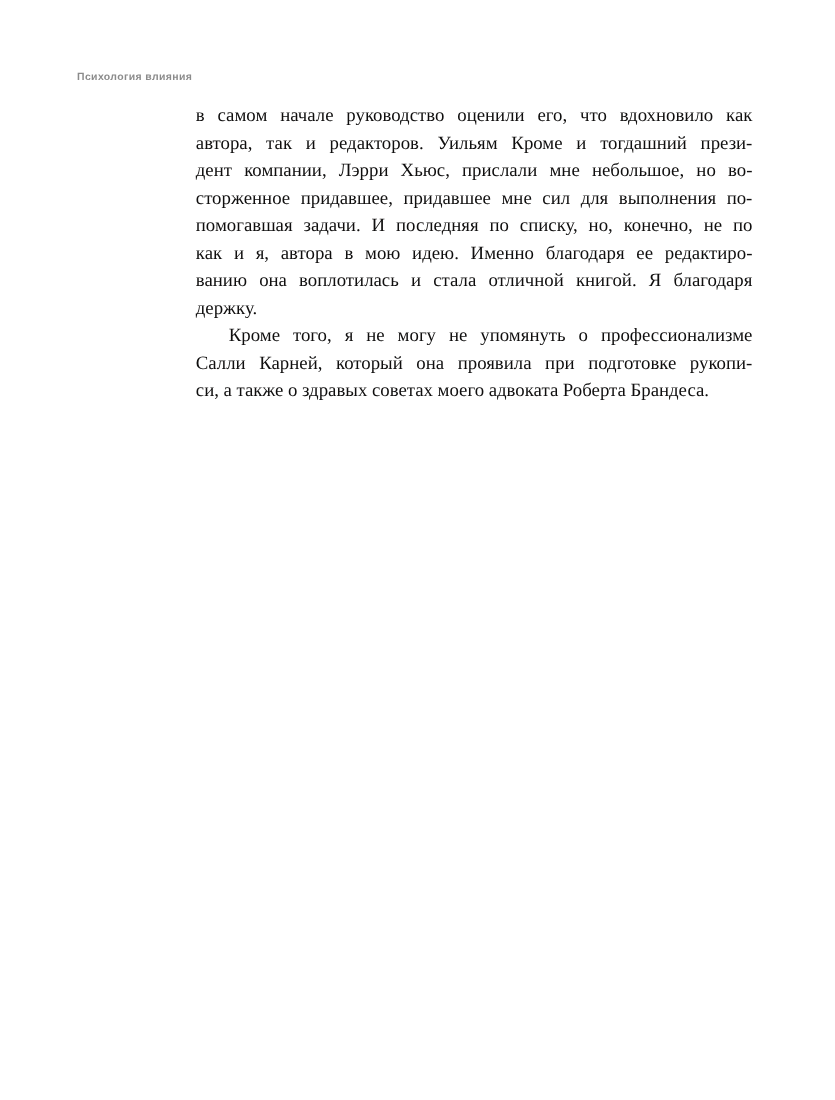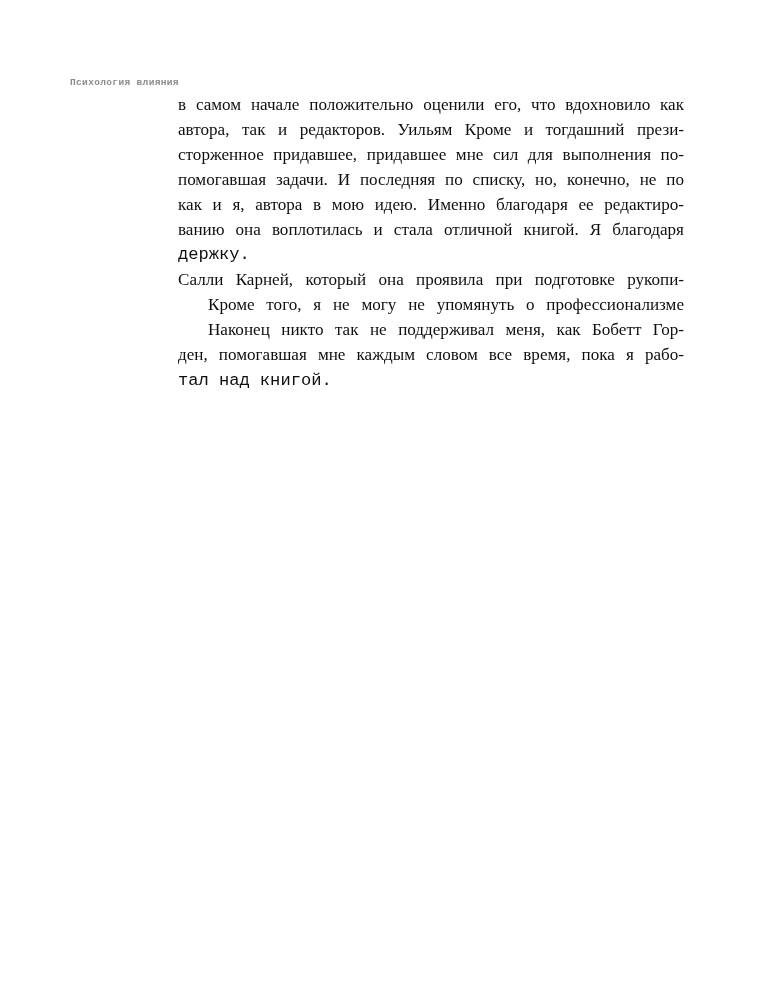--- a/index.html
+++ b/index.html
@@ -19,22 +19,22 @@
     position: relative;
     width: 759px;
     height: 1000px;
     background: #ffffff;
   }
 
   
   .running-head {
     position: absolute;
     left: 70px;
-    top: 76px;
-    font-family: Liberation Mono, monospace;
+    top: 64px;
+    font-family: Liberation Sans, sans-serif;
     font-size: 9.5px;
     font-weight: bold;
     letter-spacing: 0.35px;
     color: #8b8b8b;
     white-space: nowrap;
     line-height: 13px;
   }
 
   
   .textblock {
@@ -60,50 +60,46 @@
   
   .line {
     display: block;
     text-align: justify;
     text-align-last: justify;
     white-space: nowrap;
   }
   .line.last {
     text-align: left;
     text-align-last: left;
-    font-family: Liberation Mono, monospace;
   }
   .line.indent {
     text-indent: 30px;
   }
 </style>
 </head>
 <body>
 
 <div class="page">
 
   <div class="running-head">Психология влияния</div>
 
   <div class="textblock">
 
     <p class="para">
-      <span class="line">в самом начале положительно оценили его, что вдохновило как</span>
+      <span class="line">в самом начале руководство оценили его, что вдохновило как</span>
       <span class="line">автора, так и редакторов. Уильям Кроме и тогдашний прези-</span>
+      <span class="line">дент компании, Лэрри Хьюс, прислали мне небольшое, но во-</span>
       <span class="line">сторженное придавшее, придавшее мне сил для выполнения по-</span>
       <span class="line">помогавшая задачи. И последняя по списку, но, конечно, не по</span>
       <span class="line">как и я, автора в мою идею. Именно благодаря ее редактиро-</span>
       <span class="line">ванию она воплотилась и стала отличной книгой. Я благодаря</span>
       <span class="line last">держку.</span>
     </p>
 
     <p class="para">
+      <span class="line indent">Кроме того, я не могу не упомянуть о профессионализме</span>
       <span class="line">Салли Карней, который она проявила при подготовке рукопи-</span>
-      <span class="line indent">Кроме того, я не могу не упомянуть о профессионализме</span>
+      <span class="line last">си, а также о здравых советах моего адвоката Роберта Брандеса.</span>
     </p>
 
-    <p class="para">
-      <span class="line indent">Наконец никто так не поддерживал меня, как Бобетт Гор-</span>
-      <span class="line">ден, помогавшая мне каждым словом все время, пока я рабо-</span>
-      <span class="line last">тал над книгой.</span>
-    </p>
 
   </div>
 </div>
 
 </body></html>

